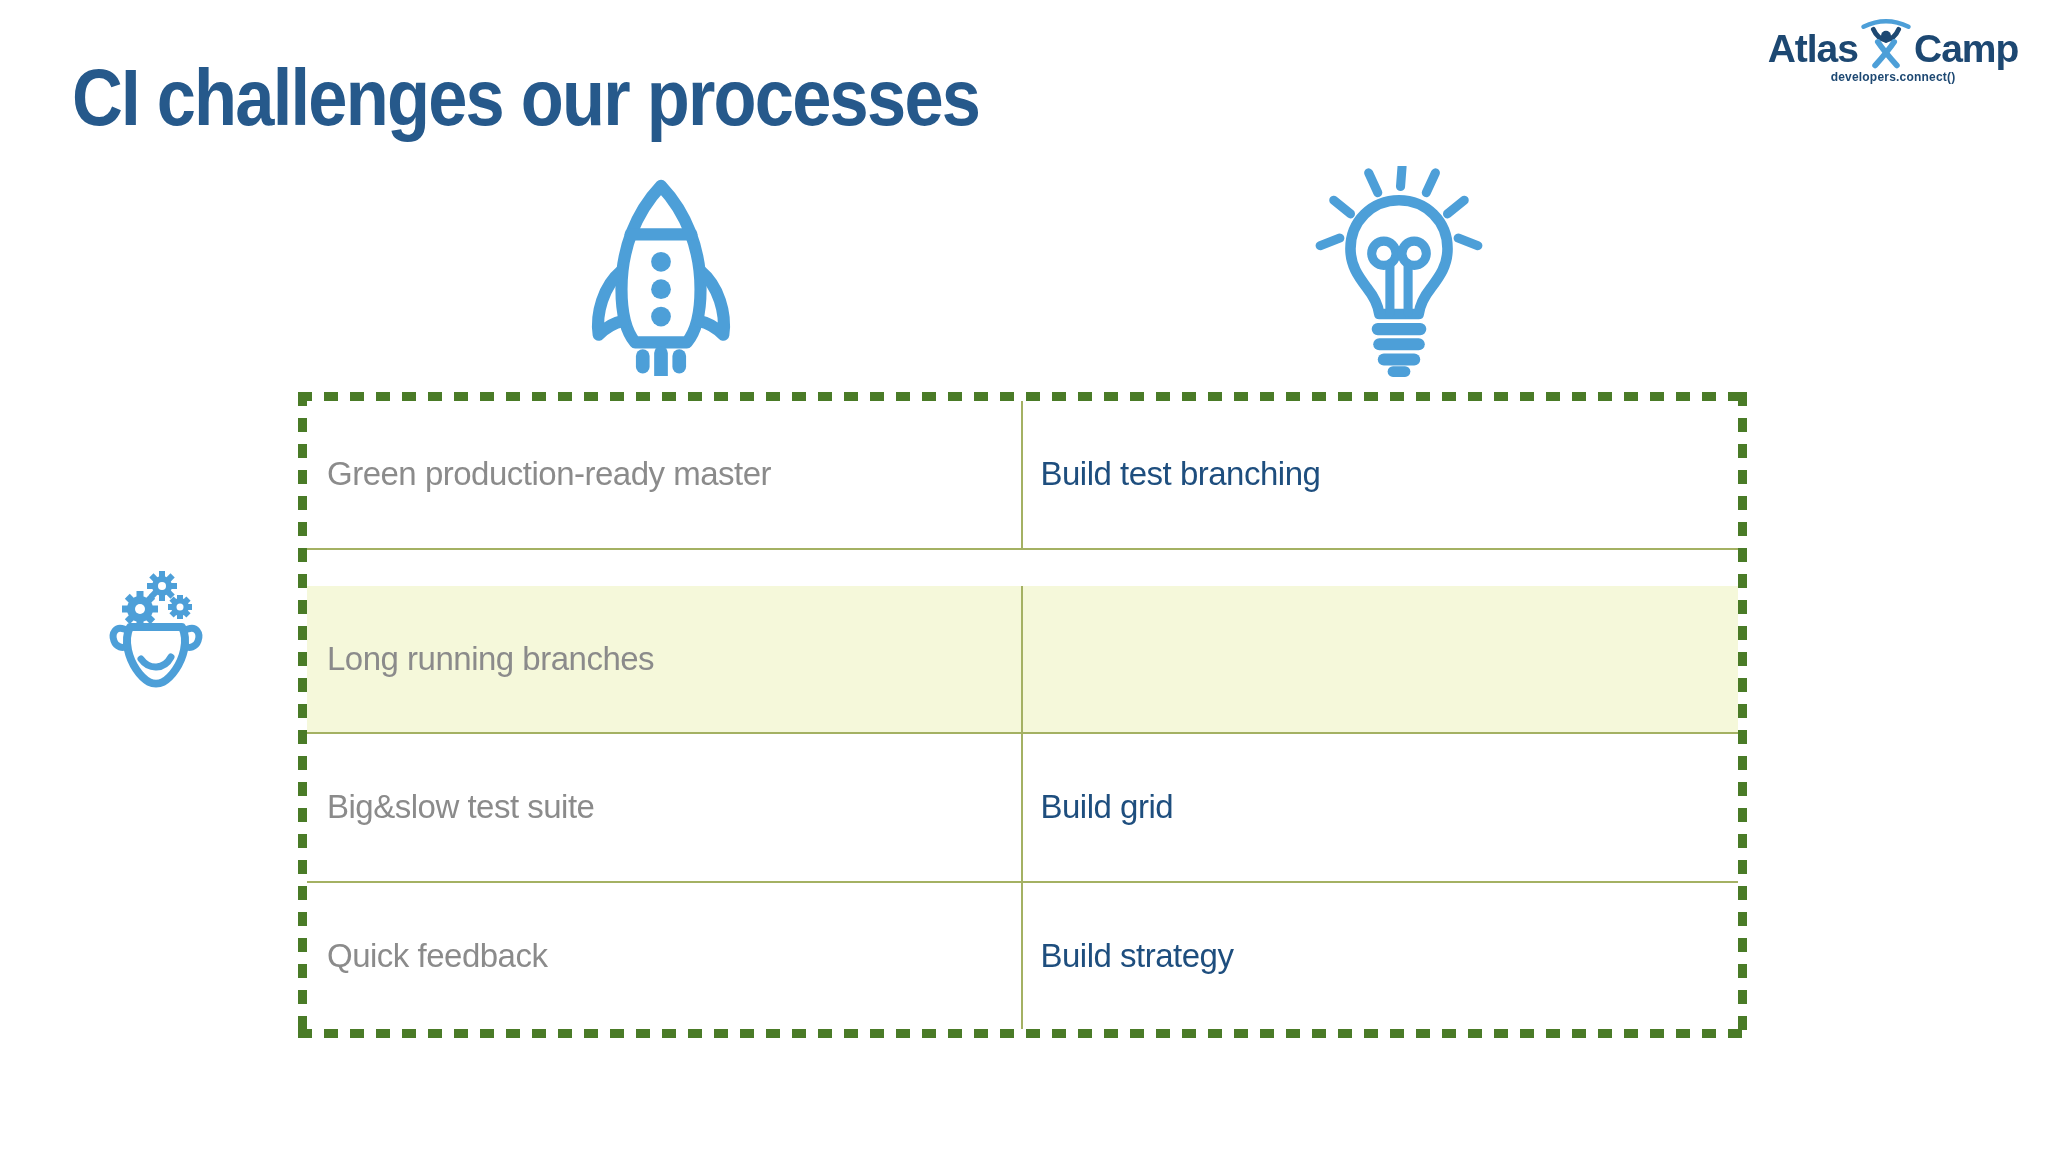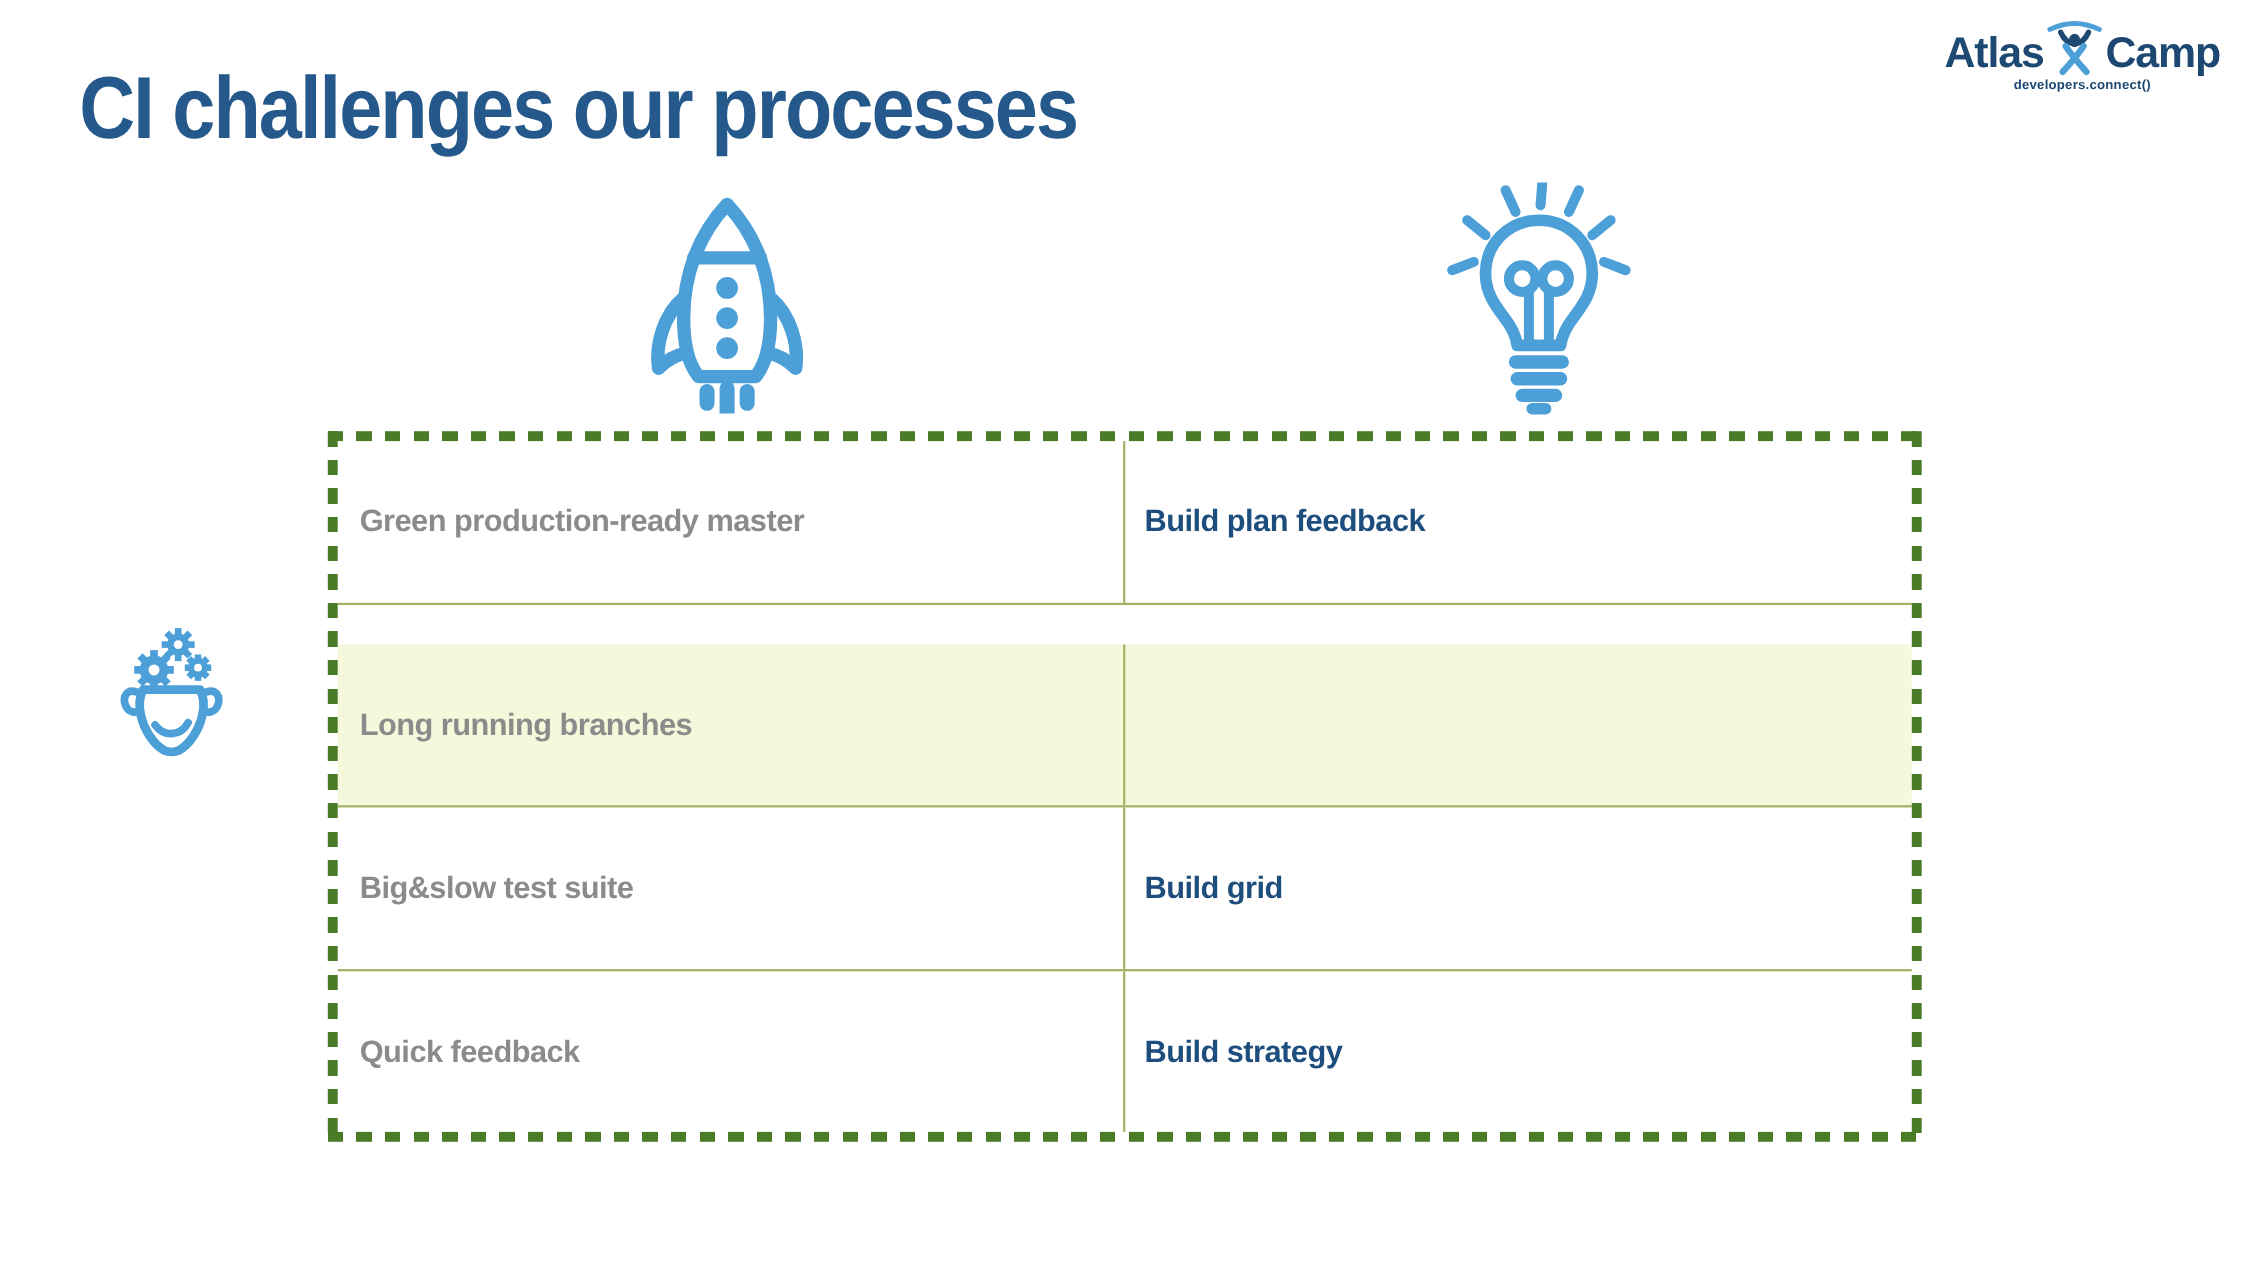--- a/index.html
+++ b/index.html
@@ -45,21 +45,21 @@
   .dash.top,.dash.bottom{left:0;right:0;height:9px;
     background:repeating-linear-gradient(90deg,var(--dash_green) 0 14px,transparent 14px 26px);}
   .dash.top{top:0;} .dash.bottom{bottom:0;}
   .dash.left,.dash.right{top:0;bottom:0;width:9px;
     background:repeating-linear-gradient(180deg,var(--dash_green) 0 14px,transparent 14px 26px);}
   .dash.left{left:0;} .dash.right{right:0;}
   .rows{position:absolute;left:9px;right:9px;top:9px;bottom:9px;display:flex;flex-direction:column;}
   .row{flex:1;display:flex;border-bottom:2px solid var(--grid_olive);}
   .row:last-child{border-bottom:none;}
   .row.highlight{background:var(--highlight);margin-top:36px;}
-  .cell{display:flex;align-items:center;font-size:28px;font-weight:bold;letter-spacing:-0.5px;}
+  .cell{display:flex;align-items:center;font-size:33px;font-weight:normal;letter-spacing:-0.5px;}
   .cell.challenge{width:50%;border-right:2px solid var(--grid_olive);padding-left:20px;color:var(--gray);}
   .cell.solution{width:50%;padding-left:18px;color:var(--navy);}
 </style>
 </head>
 <body>
 
 <div class="abs slide-title">CI challenges our processes</div>
 
 <div class="abs logo">
   <div class="logo-line">
@@ -161,21 +161,21 @@
 </div>
 
 <div class="abs challenge-table">
   <div class="dash top"></div>
   <div class="dash bottom"></div>
   <div class="dash left"></div>
   <div class="dash right"></div>
   <div class="rows">
     <div class="row">
       <div class="cell challenge">Green production-ready master</div>
-      <div class="cell solution">Build plan feedback</div>
+      <div class="cell solution">Build test branching</div>
     </div>
     <div class="row highlight">
       <div class="cell challenge">Long running branches</div>
     </div>
     <div class="row">
       <div class="cell challenge">Big&amp;slow test suite</div>
       <div class="cell solution">Build grid</div>
     </div>
     <div class="row">
       <div class="cell challenge">Quick feedback</div>

